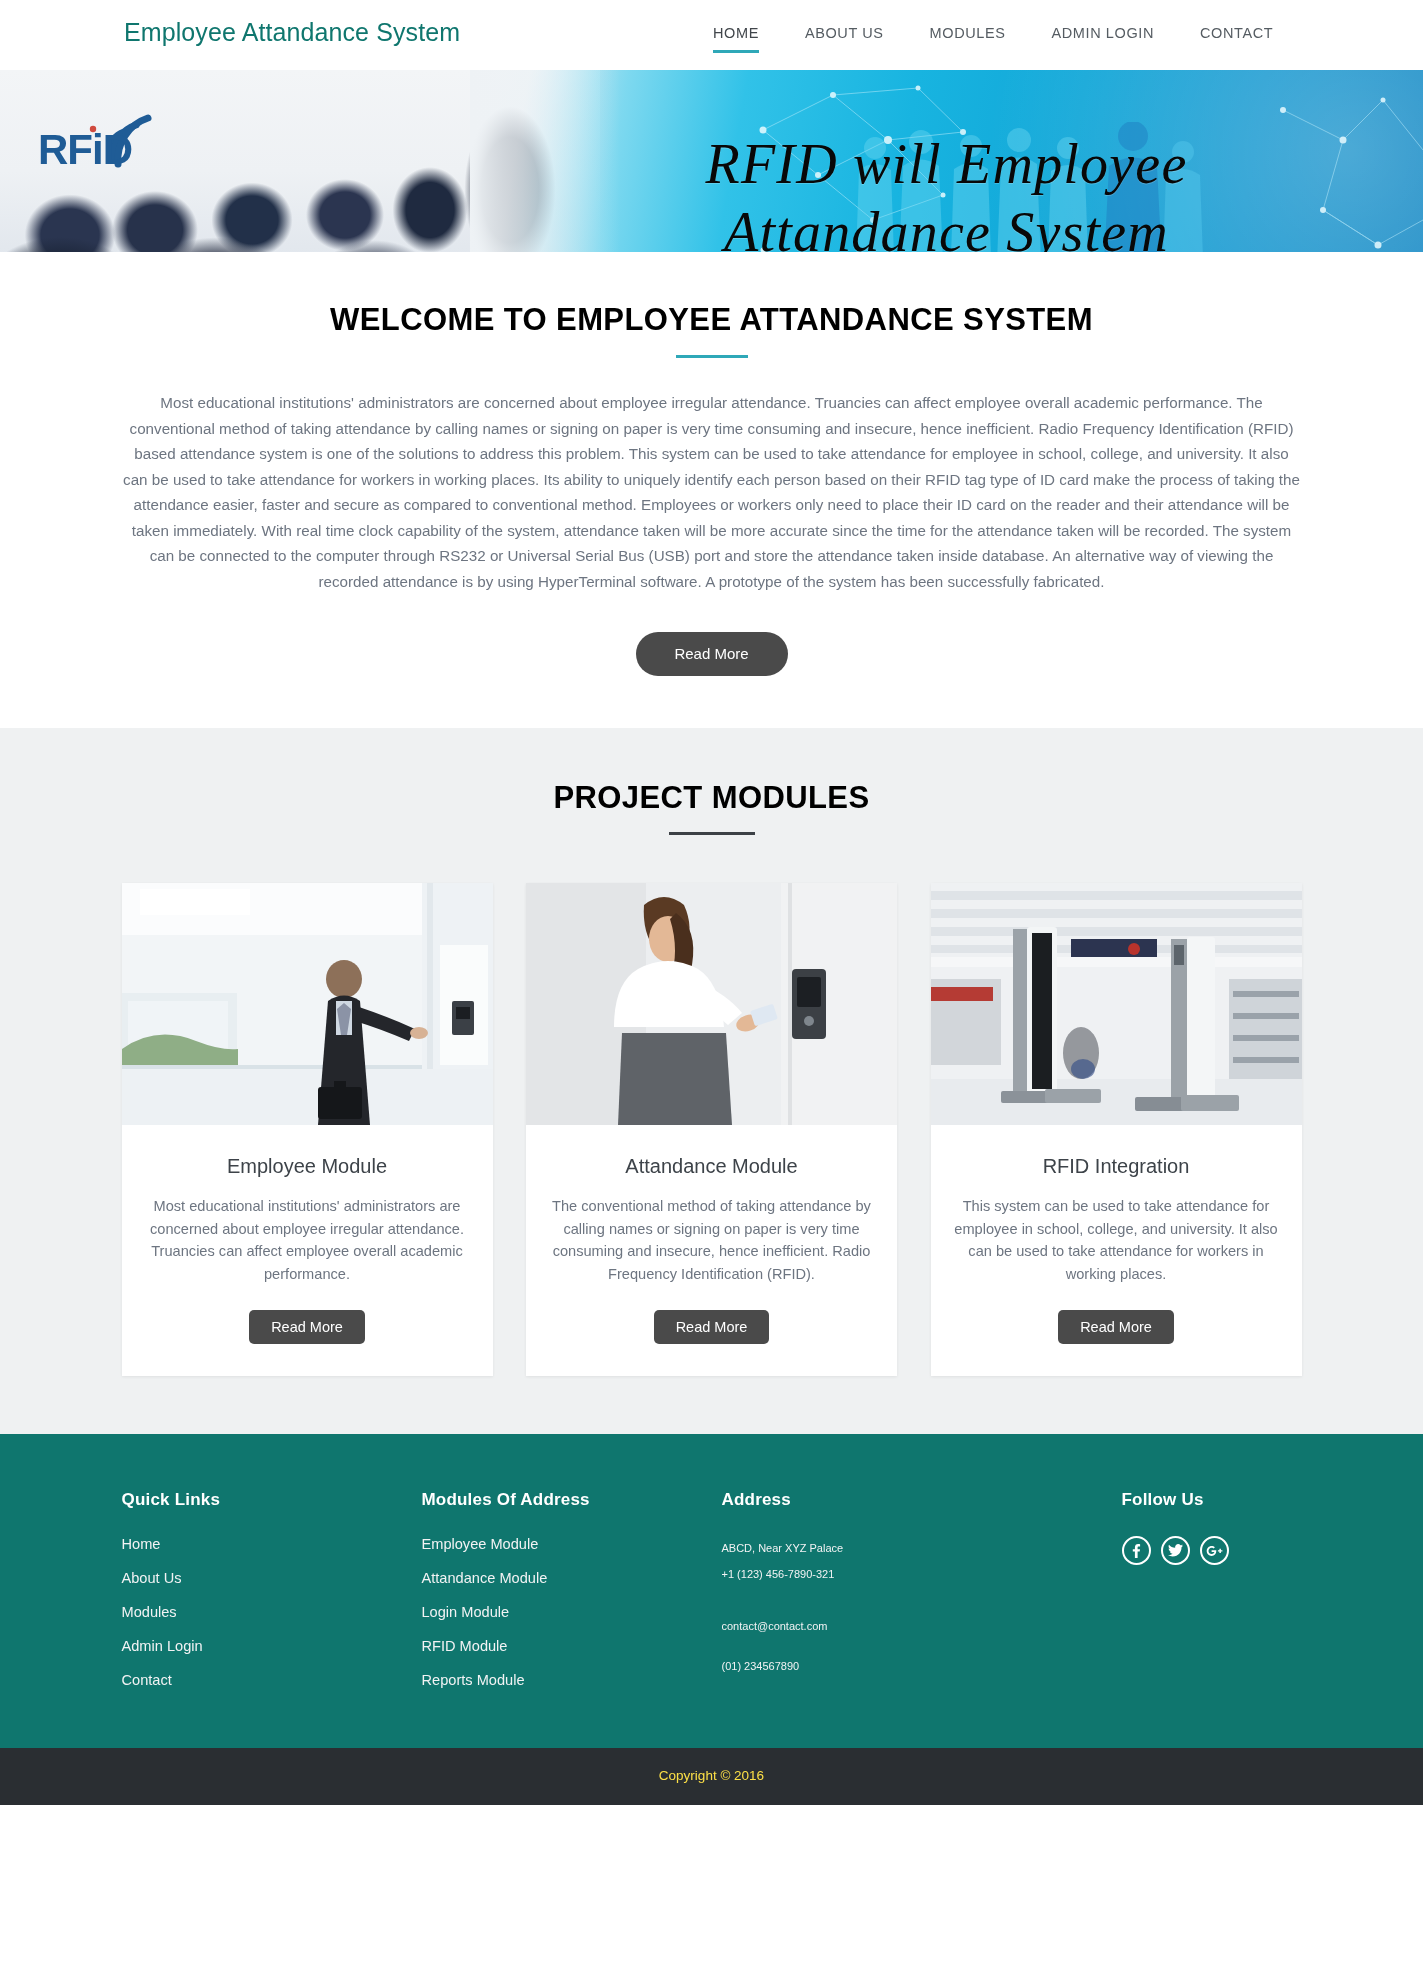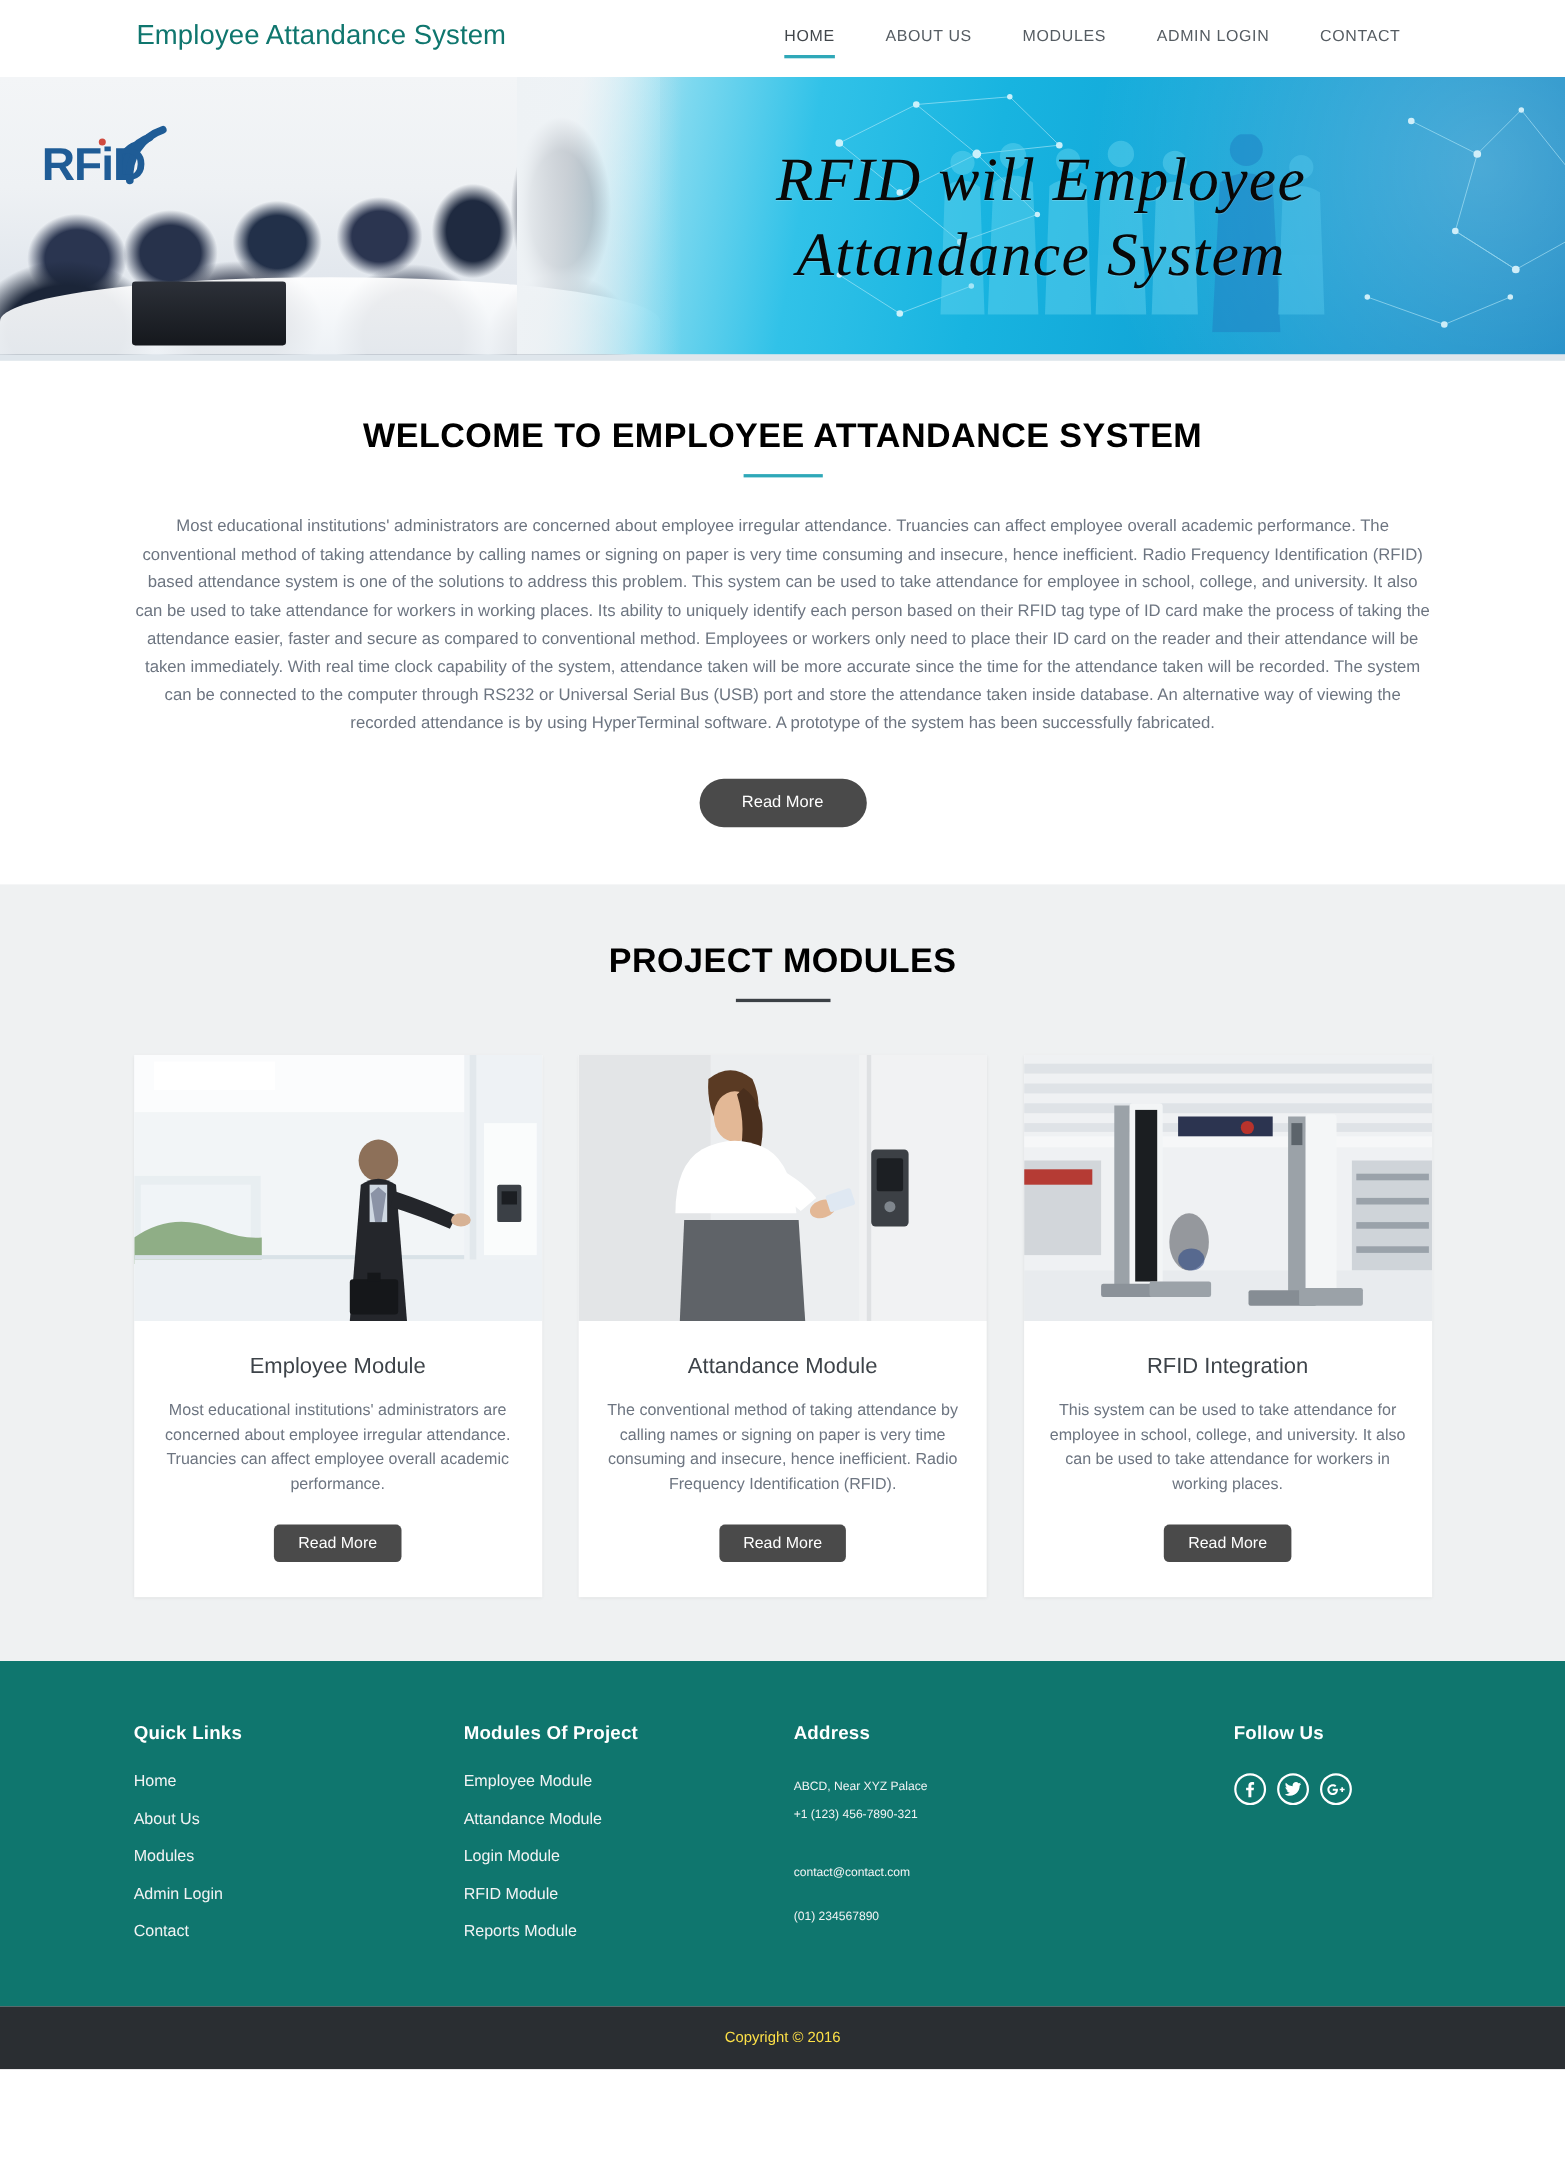--- a/index.html
+++ b/index.html
@@ -56,21 +56,21 @@
     left: 23px;
     right: 23px;
     bottom: -10px;
     height: 3px;
     background: #2fa8b8;
   }
 
   
   .hero {
     position: relative;
-    height: 258px;
+    height: 182px;
     width: 1423px;
     overflow: hidden;
     background: #dfe6ec;
   }
   .hero-left {
     position: absolute;
     left: 0; top: 0;
     width: 600px; height: 252px;
     background:
       radial-gradient(ellipse 120px 90px at 60px 230px, #1b2538 0%, #1b2538 45%, rgba(27,37,56,0) 70%),
@@ -544,21 +544,21 @@
     <div class="fcol c1">
       <h4>Quick Links</h4>
       <a class="flink">Home</a>
       <a class="flink">About Us</a>
       <a class="flink">Modules</a>
       <a class="flink">Admin Login</a>
       <a class="flink">Contact</a>
     </div>
 
     <div class="fcol c2">
-      <h4>Modules Of Project</h4>
+      <h4>Modules Of Address</h4>
       <a class="flink">Employee Module</a>
       <a class="flink">Attandance Module</a>
       <a class="flink">Login Module</a>
       <a class="flink">RFID Module</a>
       <a class="flink">Reports Module</a>
     </div>
 
     <div class="fcol c3">
       <h4>Address</h4>
       <div class="ftext">ABCD, Near XYZ Palace</div>

